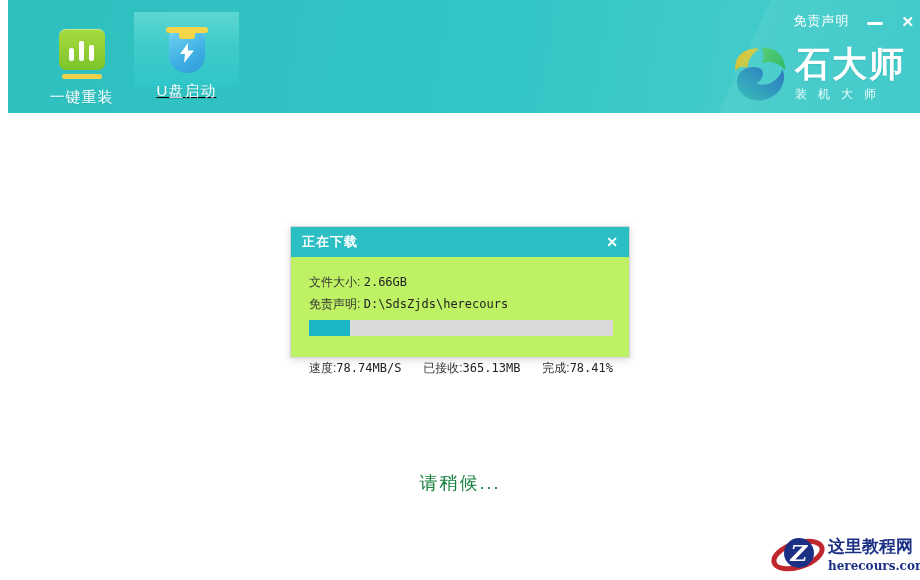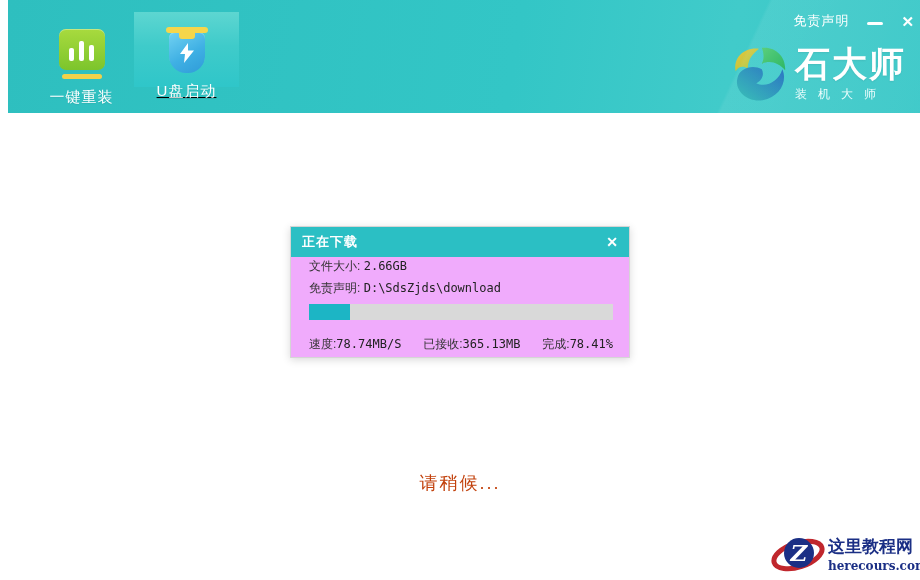--- a/index.html
+++ b/index.html
@@ -61,37 +61,37 @@
   
   .brand{ position:absolute; top:44px; right:22px; display:flex; align-items:center; }
   .brand-logo{ width:56px; height:60px; margin-right:8px; }
   .brand-text{ display:flex; flex-direction:column; }
   .brand-title{ color:#fff; font-size:35px; font-weight:bold; letter-spacing:2px; line-height:1.1;
     text-shadow:0 1px 2px rgba(0,0,0,.08); }
   .brand-sub{ color:#eafdfc; font-size:12px; letter-spacing:11px; margin-top:3px; white-space:nowrap; }
 
   
   .dialog{ position:absolute; left:290px; top:226px; width:340px; height:132px;
-    background:#f0abfc; border:1px solid #d5d5d5; box-shadow:0 2px 8px rgba(0,0,0,.15); }
+    background:#bef264; border:1px solid #d5d5d5; box-shadow:0 2px 8px rgba(0,0,0,.15); }
   .dialog-titlebar{ height:30px; background:#2bbfc4; display:flex; align-items:center;
     justify-content:space-between; padding:0 11px; }
   .dialog-title{ color:#fff; font-size:13px; font-weight:bold; letter-spacing:1px; }
   .dialog-close{ color:#fff; font-size:14px; font-weight:bold; cursor:pointer; line-height:1; }
-  .dialog-body{ padding:0 18px 0 18px; }
+  .dialog-body{ padding:16px 18px 0 18px; }
   .dl-line{ font-size:12px; color:#333; height:18px; line-height:18px; white-space:nowrap; }
   .dl-line + .dl-line{ margin-top:4px; }
   .dl-value{ font-family:"DejaVu Sans Mono", monospace; font-size:12px; color:#222; }
   .progress-track{ margin-top:7px; width:304px; height:16px; background:#d9d9d9; position:relative; }
   .progress-fill{ position:absolute; left:0; top:0; height:16px; background:#1cb5c5; width:0; }
-  .stats-row{ margin-top:16px; display:flex; justify-content:space-between; width:304px; }
+  .stats-row{ margin-top:24px; display:flex; justify-content:space-between; width:304px; }
   .stat{ font-size:12px; color:#333; white-space:nowrap; }
 
   
   .waiting{ position:absolute; top:471px; left:0; width:920px; text-align:center;
-    font-size:18px; color:#c2410c; letter-spacing:2px; }
+    font-size:18px; color:#15803d; letter-spacing:2px; }
 
   
   .watermark{ position:absolute; right:0; bottom:0; width:151px; height:53px; background:#fff;
     display:flex; align-items:center; padding-left:2px; }
   .wm-logo{ width:56px; height:48px; flex:0 0 auto; }
   .wm-text{ display:flex; flex-direction:column; margin-left:1px; }
   .wm-title{ font-family:"DejaVu Serif", serif; font-weight:bold; font-size:17px; color:#1b2f85; white-space:nowrap; }
   .wm-url{ font-family:"DejaVu Serif", serif; font-weight:bold; font-size:12px; color:#1b2f85; margin-top:1px; }
 </style>
 </head>
@@ -167,21 +167,21 @@
     <span class="dialog-title">正在下载</span>
     <span class="dialog-close">✕</span>
   </div>
   <div class="dialog-body">
     <div class="dl-line">
       <span>文件大小:</span>
       <span class="dl-value">2.66GB</span>
     </div>
     <div class="dl-line">
       <span>免责声明:</span>
-      <span class="dl-value">D:\SdsZjds\download</span>
+      <span class="dl-value">D:\SdsZjds\herecours</span>
     </div>
     <div class="progress-track">
       <div class="progress-fill" style="width: 13.41%;"></div>
     </div>
     <div class="stats-row">
       <span class="stat"><span>速度:</span><span class="dl-value">78.74MB/S</span></span>
       <span class="stat"><span>已接收:</span><span class="dl-value">365.13MB</span></span>
       <span class="stat"><span>完成:</span><span class="dl-value">78.41%</span></span>
     </div>
   </div>

